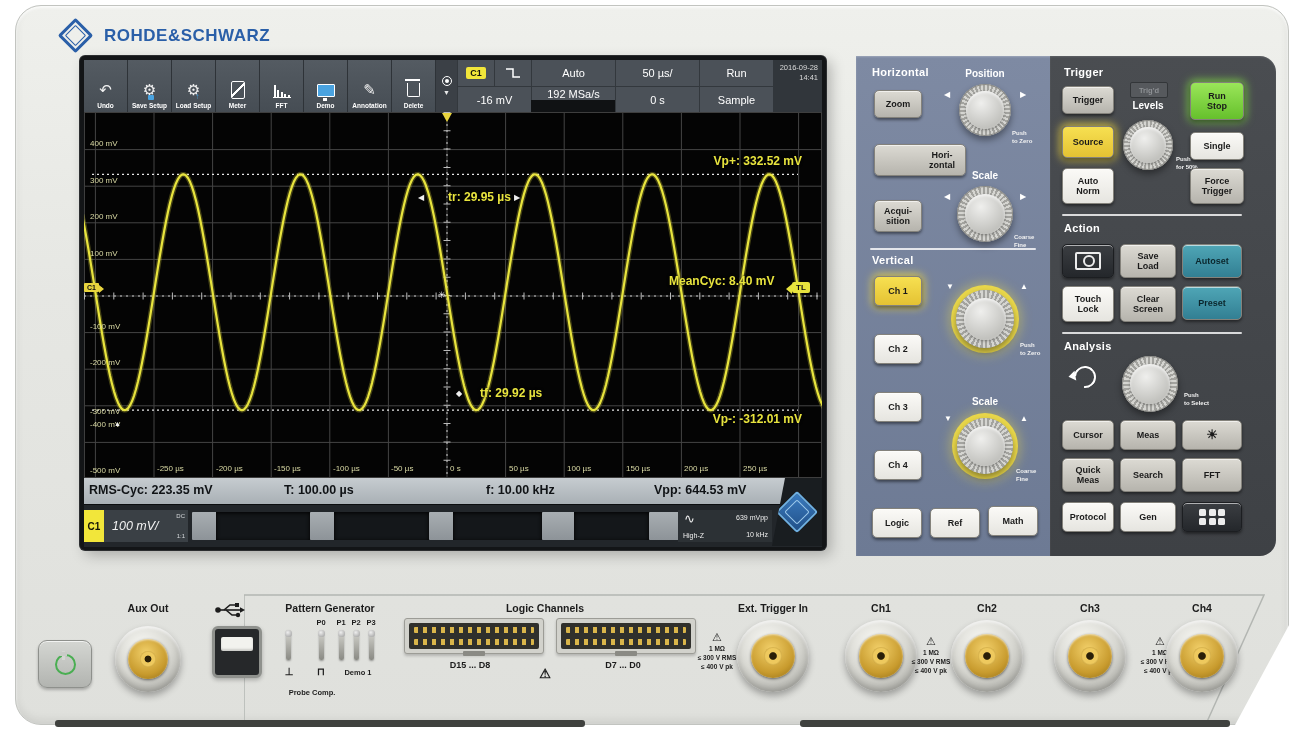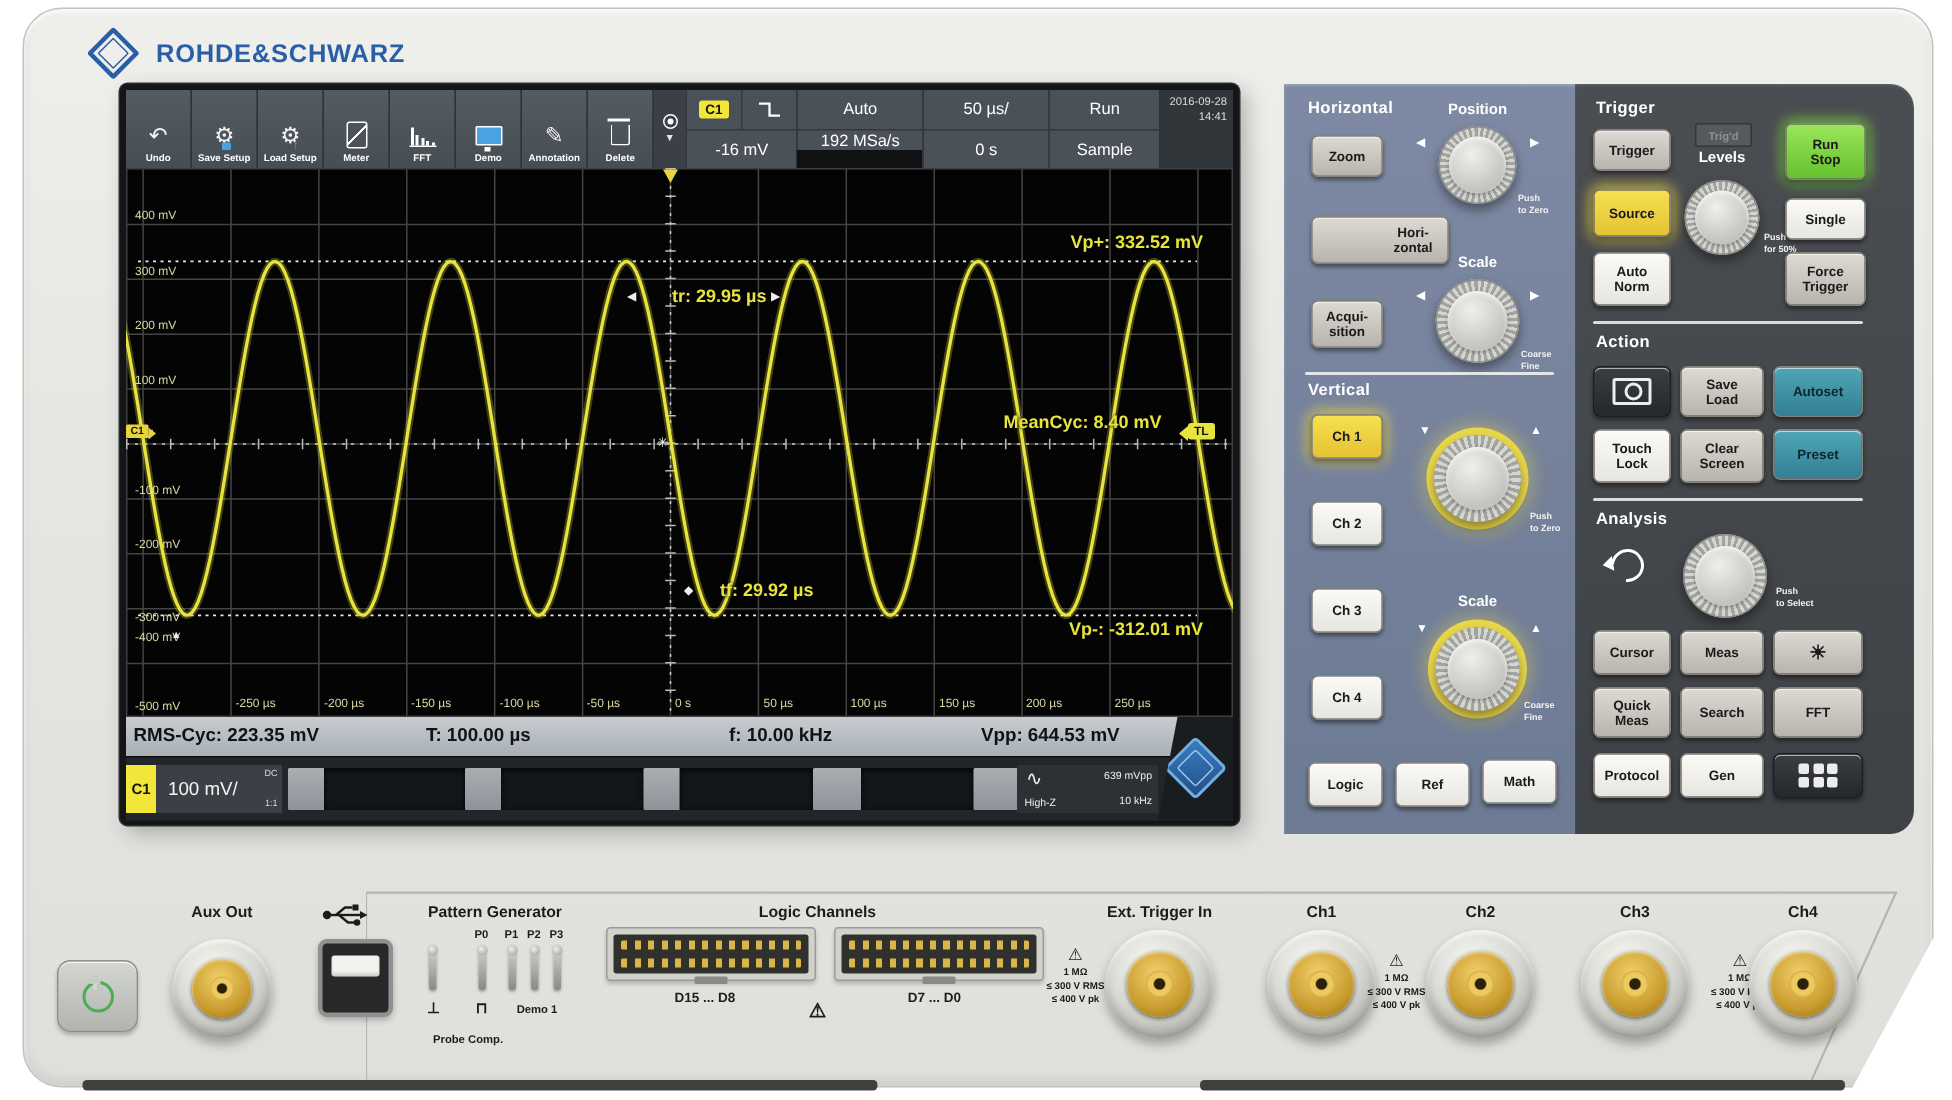--- a/index.html
+++ b/index.html
@@ -242,21 +242,21 @@
     <div class="measurebar">
       <span class="mitem" style="left:5px;">RMS-Cyc: 223.35 mV</span>
       <span class="mitem" style="left:200px;">T: 100.00 µs</span>
       <span class="mitem" style="left:402px;">f: 10.00 kHz</span>
       <span class="mitem" style="left:570px;">Vpp: 644.53 mV</span>
     </div>
 
     <div class="channelbar">
       <div style="position:absolute;left:0;top:5px;width:20px;height:32px;background:#f2e63a;color:#141407;font-weight:bold;font-size:10px;display:flex;align-items:center;justify-content:center;">C1</div>
       <div style="position:absolute;left:20px;top:5px;width:84px;height:32px;background:#3a4045;color:#f2f2f2;display:flex;align-items:center;">
-        <span style="font-size:12.5px;padding-left:8px;">100 mV/</span>
+        <span style="font-size:12.5px;padding-left:8px;font-style:italic;">100 mV/</span>
         <span style="position:absolute;right:3px;top:3px;font-size:6px;color:#d7dadd;">DC</span>
         <span style="position:absolute;right:3px;bottom:3px;font-size:6px;color:#d7dadd;">1:1</span>
       </div>
       <div class="ctab" style="left:108px;width:24px;">C2</div>
       <div class="cslot" style="left:132px;width:94px;"></div>
       <div class="ctab" style="left:226px;width:16px;">C3</div>
       <div class="cslot" style="left:250px;width:95px;"></div>
       <div class="ctab" style="left:345px;width:24px;">C4</div>
       <div class="cslot" style="left:369px;width:89px;"></div>
       <div class="ctab" style="left:458px;width:32px;font-size:8.5px;">D15-8</div>

